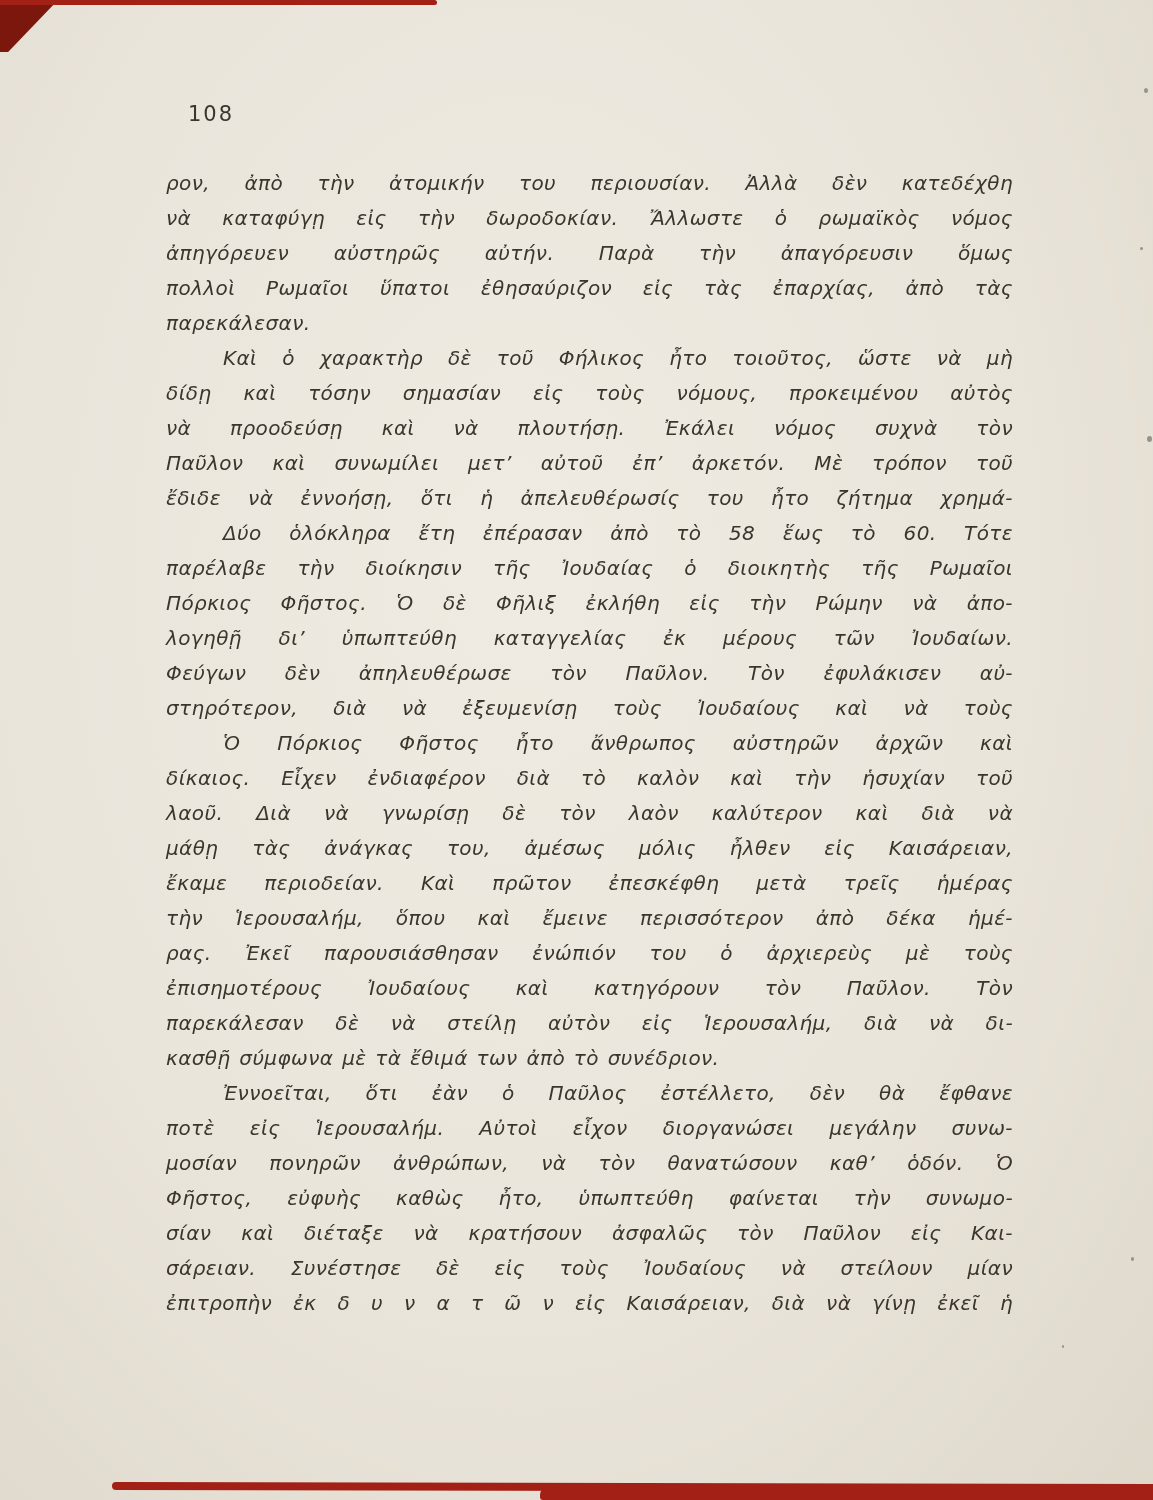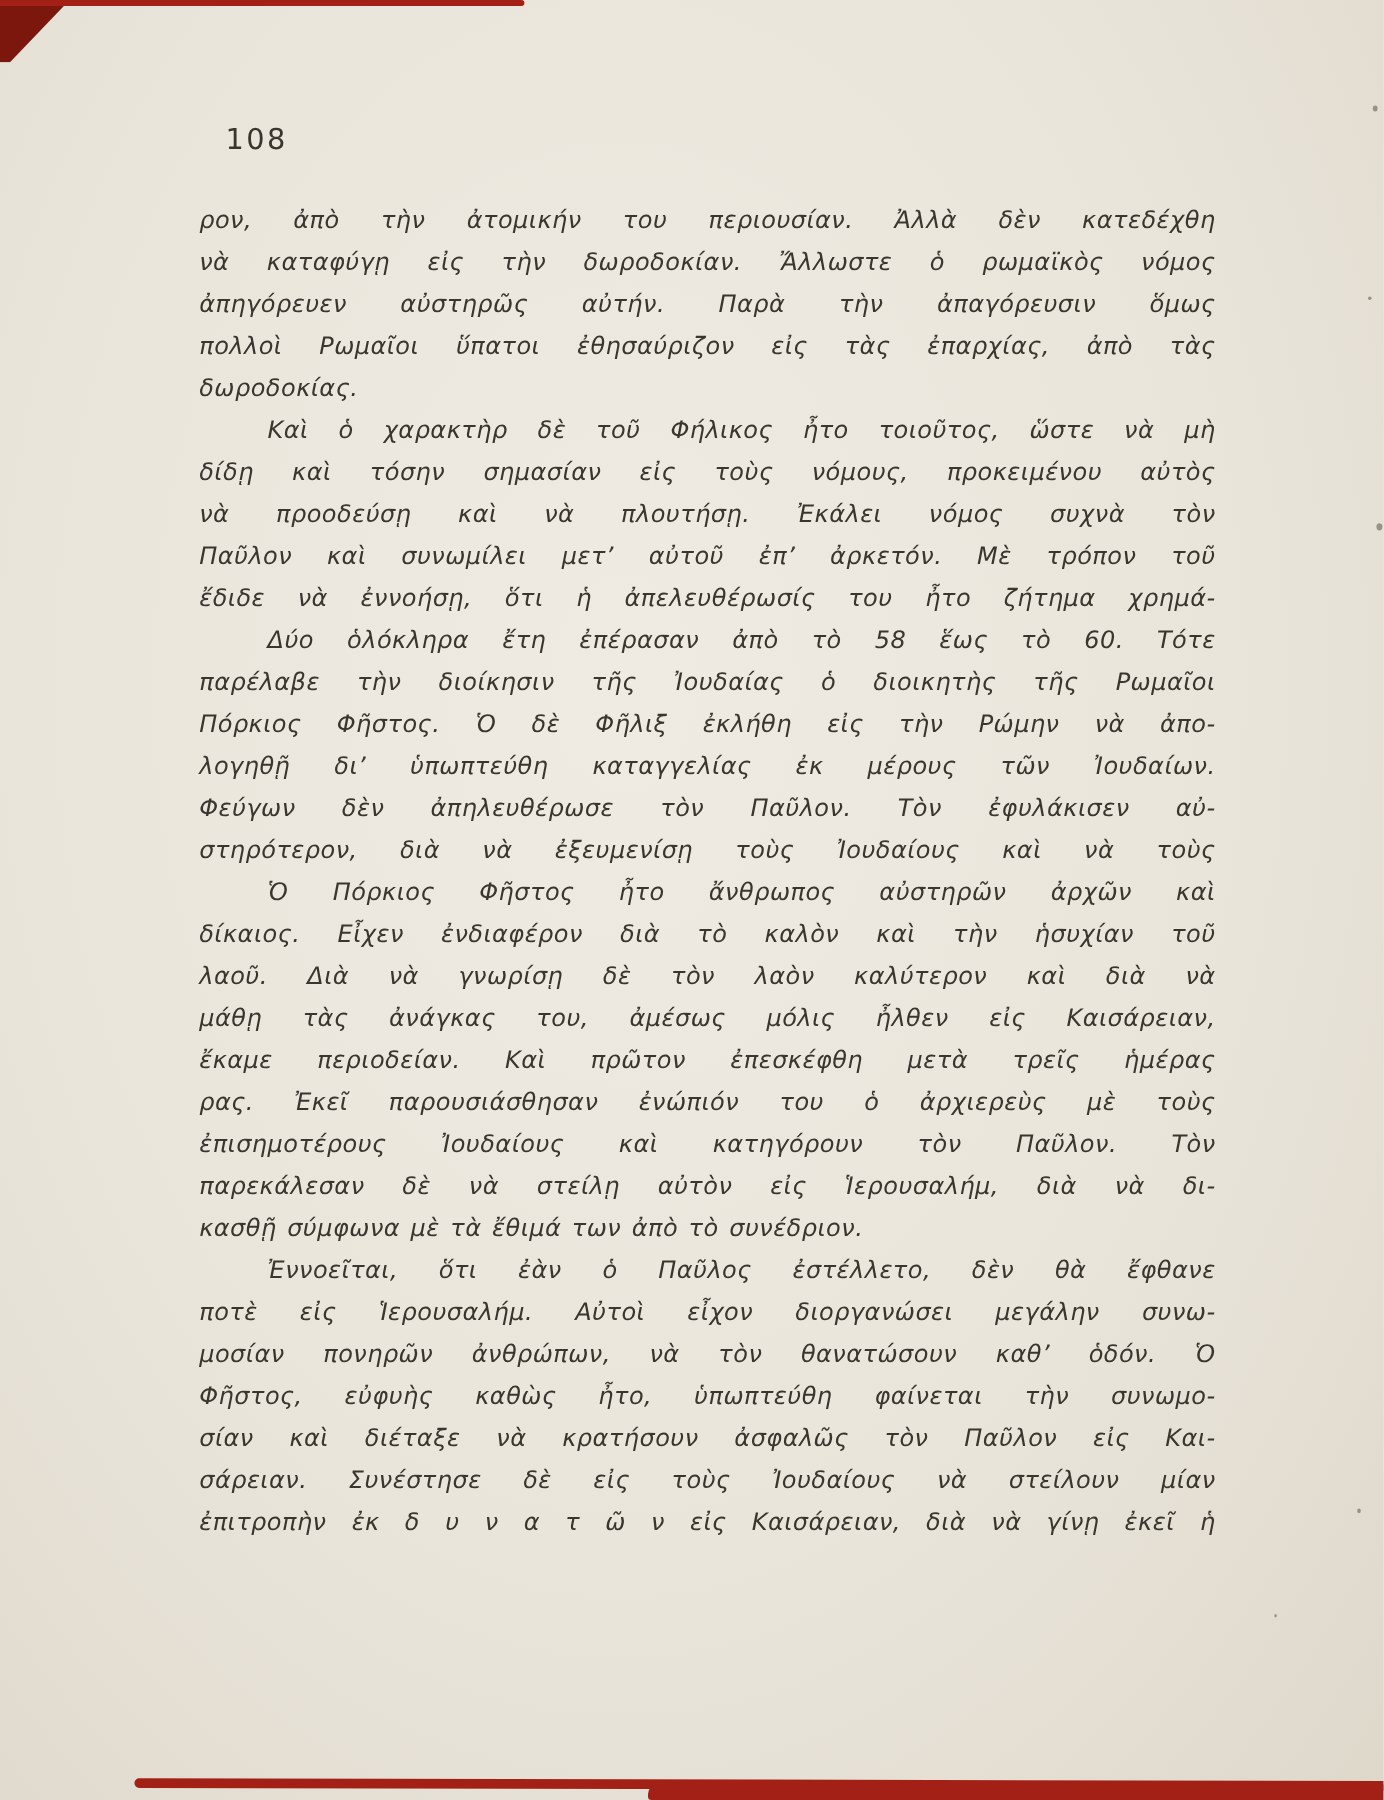--- a/index.html
+++ b/index.html
@@ -15,21 +15,21 @@
     inset: 0;
     background: radial-gradient(ellipse at 45% 38%,
       var(--paper_light, #efebe2) 0%,
       var(--paper, #eae5db) 55%,
       var(--paper_dark, #ded8cb) 100%);
   }
   .page-number {
     position: absolute;
     left: 188px;
     top: 102px;
-    font-size: 24px;
+    font-size: 21px;
     letter-spacing: 2px;
     color: var(--ink, #3a362e);
   }
   .text-block {
     position: absolute;
     left: 166px;
     top: 166px;
     width: 847px;
     font-size: 20px;
     color: var(--ink, #3a362e);
@@ -104,21 +104,21 @@
   <div class="speck s5"></div>
 
   <div class="page-number">108</div>
 
   <div class="text-block">
       <div class="paragraph">
         <div class="line fill">ρον, ἀπὸ τὴν ἀτομικήν του περιουσίαν. Ἀλλὰ δὲν κατεδέχθη</div>
         <div class="line fill">νὰ καταφύγῃ εἰς τὴν δωροδοκίαν. Ἄλλωστε ὁ ρωμαϊκὸς νόμος</div>
         <div class="line fill">ἀπηγόρευεν αὐστηρῶς αὐτήν. Παρὰ τὴν ἀπαγόρευσιν ὅμως</div>
         <div class="line fill">πολλοὶ Ρωμαῖοι ὕπατοι ἐθησαύριζον εἰς τὰς ἐπαρχίας, ἀπὸ τὰς</div>
-        <div class="line">δωροδοκίας.</div>
+        <div class="line">παρεκάλεσαν.</div>
       </div>
       <div class="paragraph">
         <div class="line indent fill">Καὶ ὁ χαρακτὴρ δὲ τοῦ Φήλικος ἦτο τοιοῦτος, ὥστε νὰ μὴ</div>
         <div class="line fill">δίδῃ καὶ τόσην σημασίαν εἰς τοὺς νόμους, προκειμένου αὐτὸς</div>
         <div class="line fill">νὰ προοδεύσῃ καὶ νὰ πλουτήσῃ. Ἐκάλει νόμος συχνὰ τὸν</div>
         <div class="line fill">Παῦλον καὶ συνωμίλει μετ’ αὐτοῦ ἐπ’ ἀρκετόν. Μὲ τρόπον τοῦ</div>
         <div class="line fill">ἔδιδε νὰ ἐννοήσῃ, ὅτι ἡ ἀπελευθέρωσίς του ἦτο ζήτημα χρημά-</div>
       </div>
       <div class="paragraph">
         <div class="line indent fill">Δύο ὁλόκληρα ἔτη ἐπέρασαν ἀπὸ τὸ 58 ἕως τὸ 60. Τότε</div>
@@ -127,20 +127,21 @@
         <div class="line fill">λογηθῇ δι’ ὑπωπτεύθη καταγγελίας ἐκ μέρους τῶν Ἰουδαίων.</div>
         <div class="line fill">Φεύγων δὲν ἀπηλευθέρωσε τὸν Παῦλον. Τὸν ἐφυλάκισεν αὐ-</div>
         <div class="line fill">στηρότερον, διὰ νὰ ἐξευμενίσῃ τοὺς Ἰουδαίους καὶ νὰ τοὺς</div>
       </div>
       <div class="paragraph">
         <div class="line indent fill">Ὁ Πόρκιος Φῆστος ἦτο ἄνθρωπος αὐστηρῶν ἀρχῶν καὶ</div>
         <div class="line fill">δίκαιος. Εἶχεν ἐνδιαφέρον διὰ τὸ καλὸν καὶ τὴν ἡσυχίαν τοῦ</div>
         <div class="line fill">λαοῦ. Διὰ νὰ γνωρίσῃ δὲ τὸν λαὸν καλύτερον καὶ διὰ νὰ</div>
         <div class="line fill">μάθῃ τὰς ἀνάγκας του, ἀμέσως μόλις ἦλθεν εἰς Καισάρειαν,</div>
         <div class="line fill">ἔκαμε περιοδείαν. Καὶ πρῶτον ἐπεσκέφθη μετὰ τρεῖς ἡμέρας</div>
+        <div class="line fill">τὴν Ἱερουσαλήμ, ὅπου καὶ ἔμεινε περισσότερον ἀπὸ δέκα ἡμέ-</div>
         <div class="line fill">ρας. Ἐκεῖ παρουσιάσθησαν ἐνώπιόν του ὁ ἀρχιερεὺς μὲ τοὺς</div>
         <div class="line fill">ἐπισημοτέρους Ἰουδαίους καὶ κατηγόρουν τὸν Παῦλον. Τὸν</div>
         <div class="line fill">παρεκάλεσαν δὲ νὰ στείλῃ αὐτὸν εἰς Ἱερουσαλήμ, διὰ νὰ δι-</div>
         <div class="line">κασθῇ σύμφωνα μὲ τὰ ἔθιμά των ἀπὸ τὸ συνέδριον.</div>
       </div>
       <div class="paragraph">
         <div class="line indent fill">Ἐννοεῖται, ὅτι ἐὰν ὁ Παῦλος ἐστέλλετο, δὲν θὰ ἔφθανε</div>
         <div class="line fill">ποτὲ εἰς Ἱερουσαλήμ. Αὐτοὶ εἶχον διοργανώσει μεγάλην συνω-</div>
         <div class="line fill">μοσίαν πονηρῶν ἀνθρώπων, νὰ τὸν θανατώσουν καθ’ ὁδόν. Ὁ</div>
         <div class="line fill">Φῆστος, εὐφυὴς καθὼς ἦτο, ὑπωπτεύθη φαίνεται τὴν συνωμο-</div>

